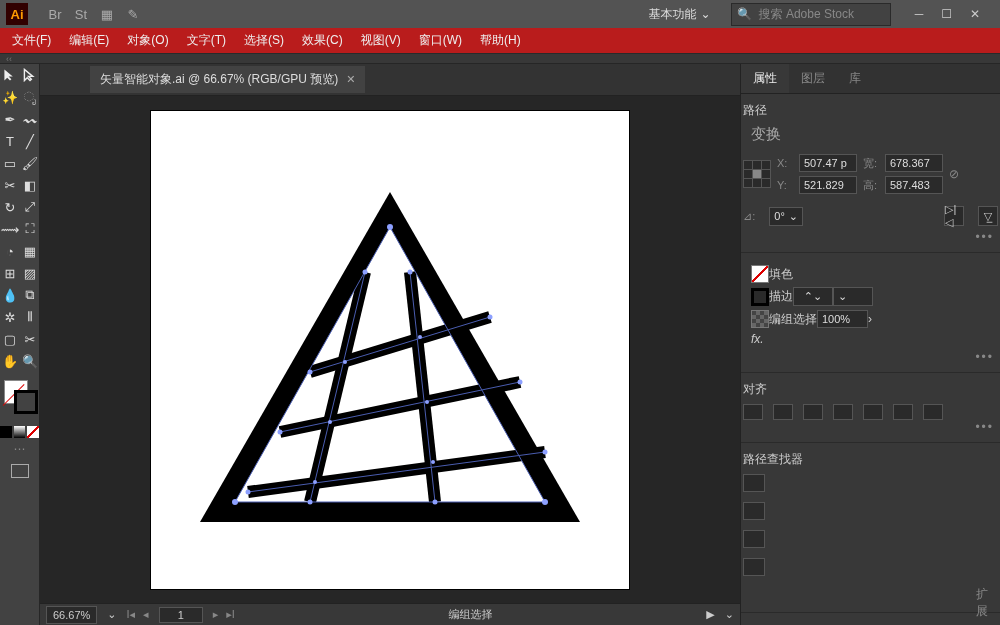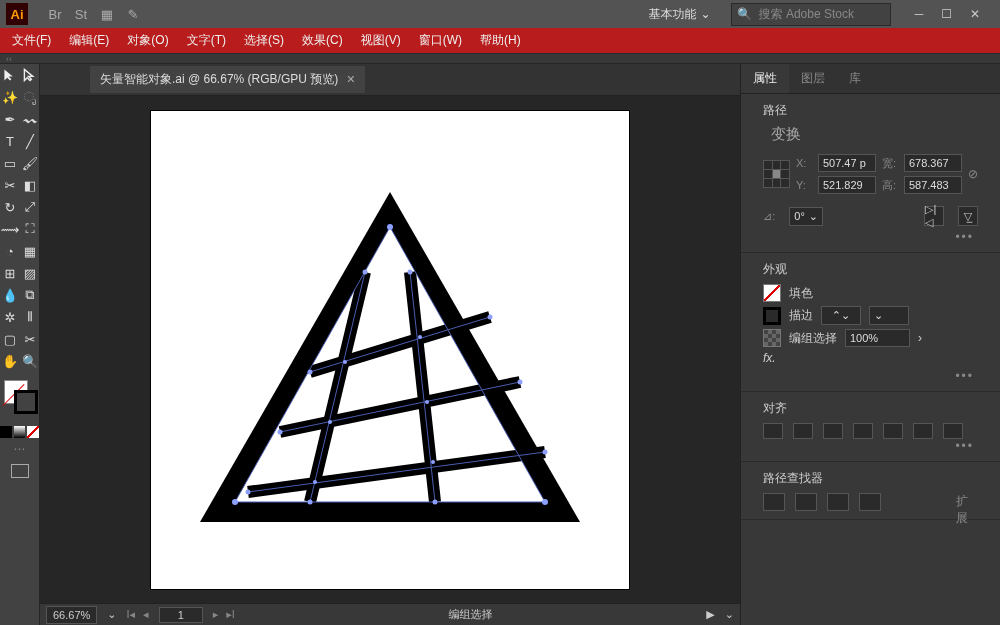--- a/index.html
+++ b/index.html
@@ -36,40 +36,40 @@
 .artboard { background: #fff; width: 478px; height: 478px; position: relative; box-shadow: 0 0 0 1px #000; }
 .status { height: 22px; background: #383838; display: flex; align-items: center; padding: 0 6px; gap: 10px; color: #ccc; font-size: 11px; border-top:1px solid #222;}
 .status .zoom { background:#2a2a2a; padding:2px 6px; border:1px solid #555;}
 .status .nav { display:flex; gap:8px; color:#888;}
 .status .pg { background:#2a2a2a; padding:1px 18px; border:1px solid #555;}
 .status .mode { margin:0 auto; }
 .panels { width: 260px; background: #383838; border-left: 1px solid #222; display:flex; flex-direction:column;}
 .panel-tabs { display:flex; background:#323232; border-bottom:1px solid #222;}
 .ptab { padding:6px 12px; color:#888;}
 .ptab.active { background:#383838; color:#eee;}
-.section { padding:8px 22px; border-bottom:1px solid #2a2a2a;}
+.section { padding:8px 2px; border-bottom:1px solid #2a2a2a;}
 .sec-title { color:#ccc; font-size:12px; margin-bottom:6px;}
 .sub-title { color:#aaa; font-size:15px; margin:6px 8px;}
 .trow { display:flex; align-items:center; gap:6px; margin:4px 0;}
 .lbl { color:#888; font-size:11px; width:16px;}
 .inp { background:#2a2a2a; border:1px solid #555; padding:2px 4px; color:#ddd; font-size:11px; width:58px;}
 .refpt { width:28px; height:28px; display:grid; grid-template-columns:repeat(3,1fr); grid-template-rows:repeat(3,1fr); gap:1px; background:#555; border:1px solid #555;}
 .refpt span{ background:#2a2a2a;}
 .refpt span.c{ background:#888;}
 .iconbtn { width:20px; height:20px; display:flex; align-items:center; justify-content:center; color:#ccc; border:1px solid #555; background:#2a2a2a; font-size:11px;}
 .dropdown { background:#2a2a2a; border:1px solid #555; padding:2px 4px; color:#ddd; font-size:11px; display:flex; align-items:center; gap:4px;}
 .align-row { display:flex; gap:10px; flex-wrap:wrap;}
 .align-row span { width:20px; height:16px; background:#2a2a2a; border:1px solid #555; position:relative;}
 .more { text-align:right; color:#888; letter-spacing:2px; padding-right:4px;}
-.approw { display:flex; align-items:center; gap:8px; margin:4px 0;}
+.approw { display:flex; align-items:center; margin:4px 8px;}
 .sw { width:18px; height:18px; border:1px solid #777; display:block;}
 .sw.none{ background:linear-gradient(to bottom right, transparent 45%, #d00 45%, #d00 55%, transparent 55%), #fff;}
 .sw.stroke{ background:#2a2a2a; border:3px solid #000; width:18px; height:18px;}
 .sw.trans{ background:repeating-conic-gradient(#666 0 25%, #444 0 50%) 0 0/8px 8px;}
-.pf-row{ display:flex; gap:10px;}
+.pf-row{ display:flex; gap:10px;flex-direction:column;}
 .pf-row span{ width:22px; height:18px; background:#2a2a2a; border:1px solid #555;}
 .tri-main{ position:absolute; left:50%; top:50%; transform:translate(-50%,-48%);}
 </style>
 </head>
 <body>
 
 <div class="titlebar">
   <div class="app-icon">Ai</div>
   <div class="title-icons">
     <span>Br</span>
@@ -278,35 +278,34 @@
             <span>⌄</span>
           </span>
         <span style="flex:1"></span>
         <span class="iconbtn">▷|◁</span>
         <span class="iconbtn">▽̲</span>
       </div>
       <div class="more">•••</div>
     </div>
 
     <div class="section">
-      <div class="sec-title">外观</div>
       <div class="approw">
         <span class="sw none"></span>
         <span>填色</span>
       </div>
       <div class="approw">
         <span class="sw stroke"></span>
         <span>描边</span>
         <span class="dropdown" style="width:40px;justify-content:center">⌃⌄</span>
         <span class="dropdown" style="width:40px">⌄</span>
       </div>
       <div class="approw">
         <span class="sw trans"></span>
         <span>编组选择</span>
-        <span class="inp" style="width:65px">100%</span>
+        <span class="inp" style="width:51px">100%</span>
         <span>›</span>
       </div>
       <div class="approw">
         <span style="font-style:italic">fx.</span>
       </div>
       <div class="more">•••</div>
     </div>
 
     <div class="section">
       <div class="sec-title">对齐</div>

